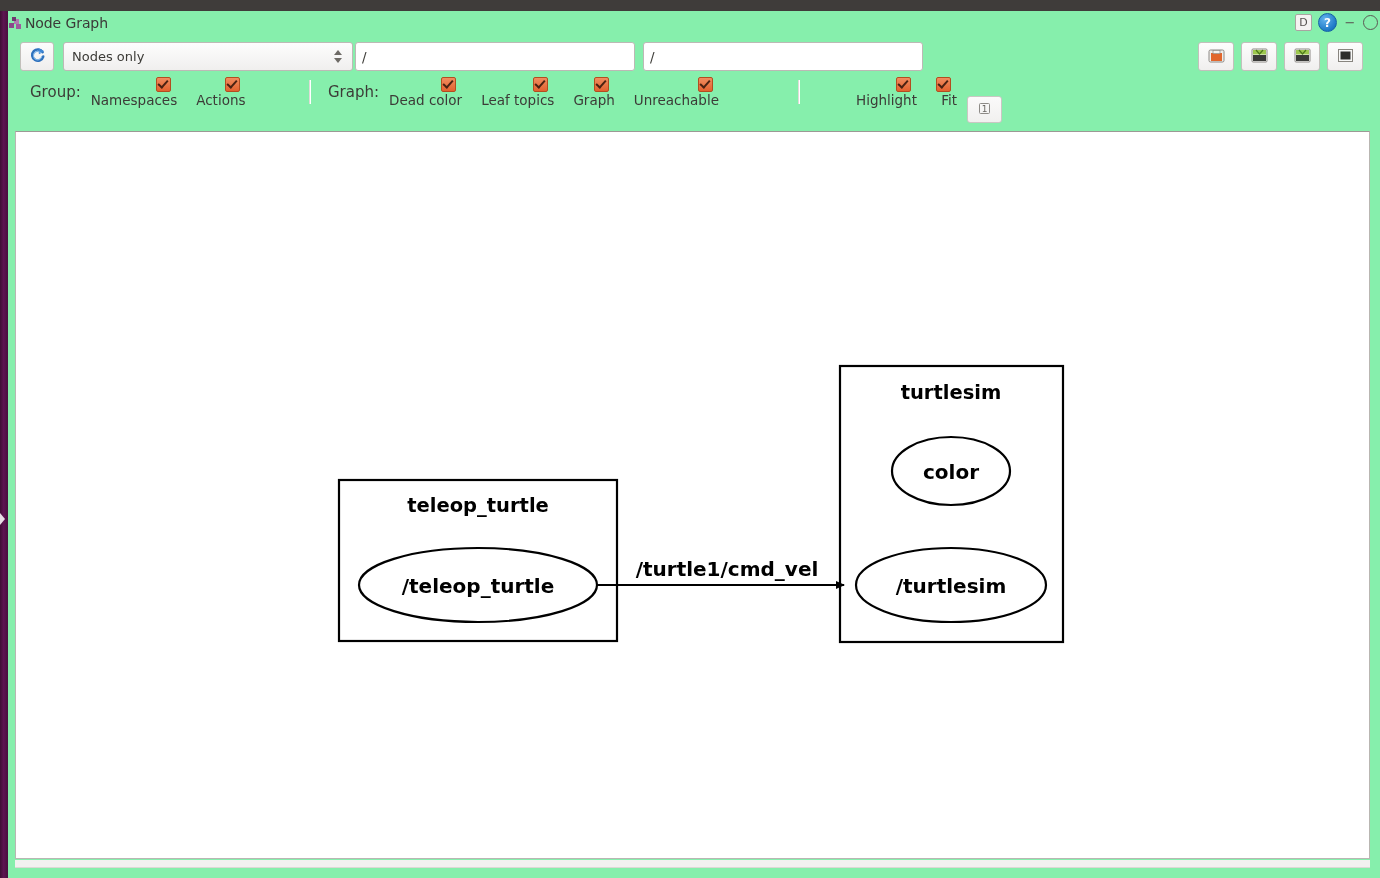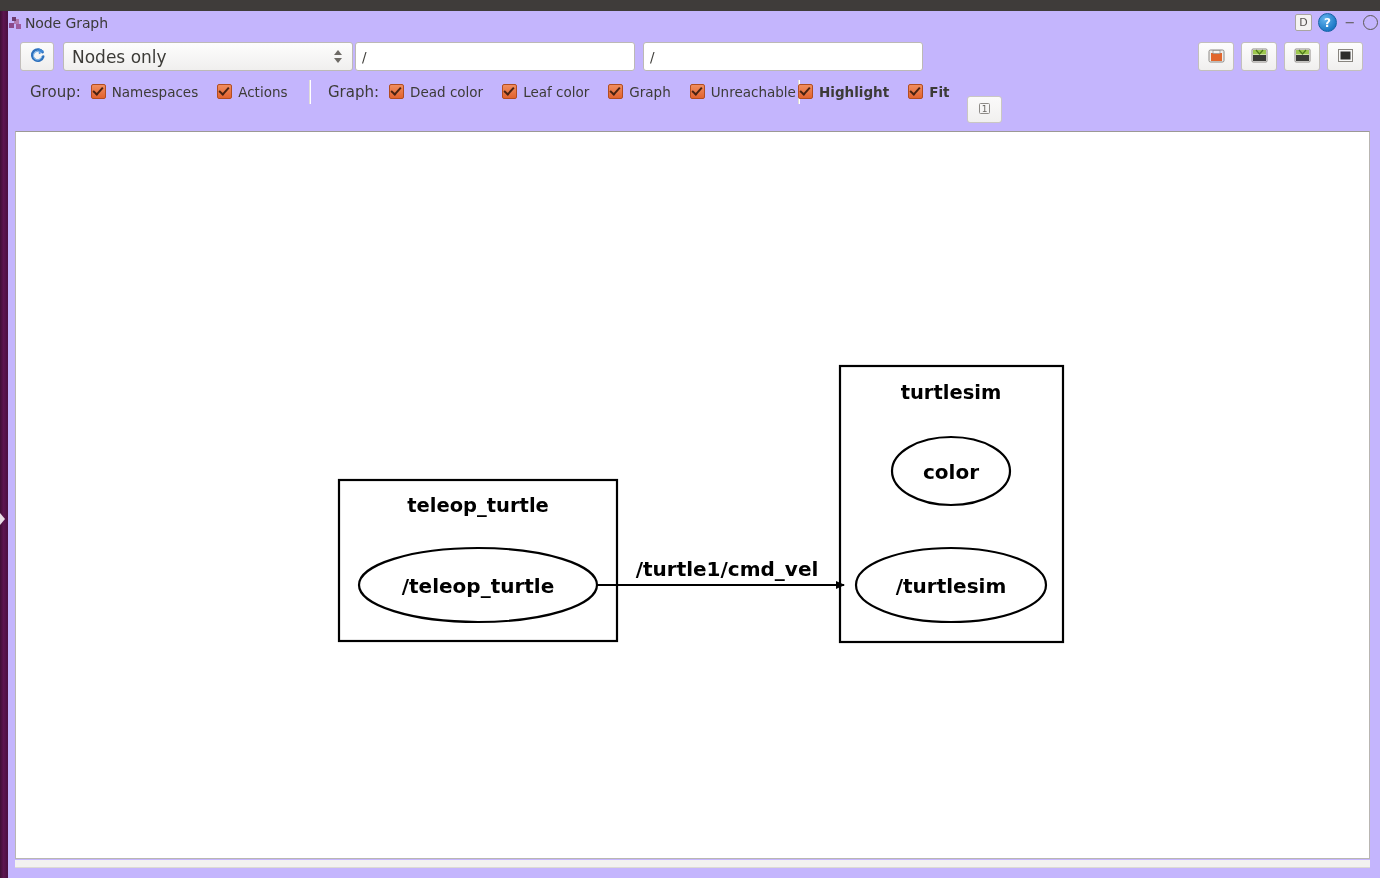--- a/index.html
+++ b/index.html
@@ -38,21 +38,21 @@
     border-top: 6px solid transparent;
     border-bottom: 6px solid transparent;
     border-left: 5px solid #e8dfe6;
   }
 
   
   #app-window {
     position: absolute;
     left: 8px; top: 11px;
     width: 1372px; height: 867px;
-    background: #c4b5fd;
+    background: #86efac;
   }
 
   
   #titlebar {
     position: absolute;
     left: 0; top: 0;
     width: 1372px; height: 27px;
   }
   #app-icon {
     position: absolute;
@@ -122,21 +122,21 @@
     position: absolute;
     left: 55px; top: 4px;
     width: 288px; height: 27px;
     background: linear-gradient(to bottom, #fdfdfd, #f0efee);
     border: 1px solid #bdbab6;
     border-radius: 3px;
     display: flex; align-items: center;
   }
   #combo-filter-label {
     margin-left: 8px;
-    font-size: 17px;
+    font-size: 13px;
     color: #3c3b37;
     flex: 1;
   }
   .spinner {
     width: 14px;
     margin-right: 7px;
     display: flex;
     flex-direction: column;
     align-items: center;
     justify-content: center;
@@ -193,22 +193,23 @@
     display: flex;
     align-items: center;
   }
   .cb-label-lead {
     font-size: 15px;
     color: #3c3b37;
     margin-right: 10px;
   }
   .checkbox-item {
     display: flex;
-    align-items: flex-start;
+    align-items: flex-end;
     margin-right: 19px;
+    flex-direction: column;
   }
   .cbox {
     width: 13px; height: 13px;
     background: linear-gradient(to bottom, #f08d5f, #e2622f);
     border: 1px solid #b34d20;
     border-radius: 2px;
     position: relative;
     margin-right: 6px;
     flex: none;
   }
@@ -399,35 +400,35 @@
     <div class="vsep" style="left:301px;"></div>
 
     <div class="cb-group" style="left:320px;">
       <span class="cb-label-lead">Graph:</span>
       <span class="checkbox-item">
         <span class="cbox"></span>
         <span class="cb-text">Dead color</span>
       </span>
       <span class="checkbox-item">
         <span class="cbox"></span>
-        <span class="cb-text">Leaf color</span>
+        <span class="cb-text">Leaf topics</span>
       </span>
       <span class="checkbox-item">
         <span class="cbox"></span>
         <span class="cb-text">Graph</span>
       </span>
       <span class="checkbox-item">
         <span class="cbox"></span>
         <span class="cb-text">Unreachable</span>
       </span>
     </div>
 
     <div class="vsep" style="left:790px;"></div>
 
-    <div class="cb-group" style="left:790px;font-weight:bold;">
+    <div class="cb-group" style="left:848px;">
       <span class="checkbox-item">
         <span class="cbox"></span>
         <span class="cb-text">Highlight</span>
       </span>
       <span class="checkbox-item">
         <span class="cbox"></span>
         <span class="cb-text">Fit</span>
       </span>
     </div>
   </div>

